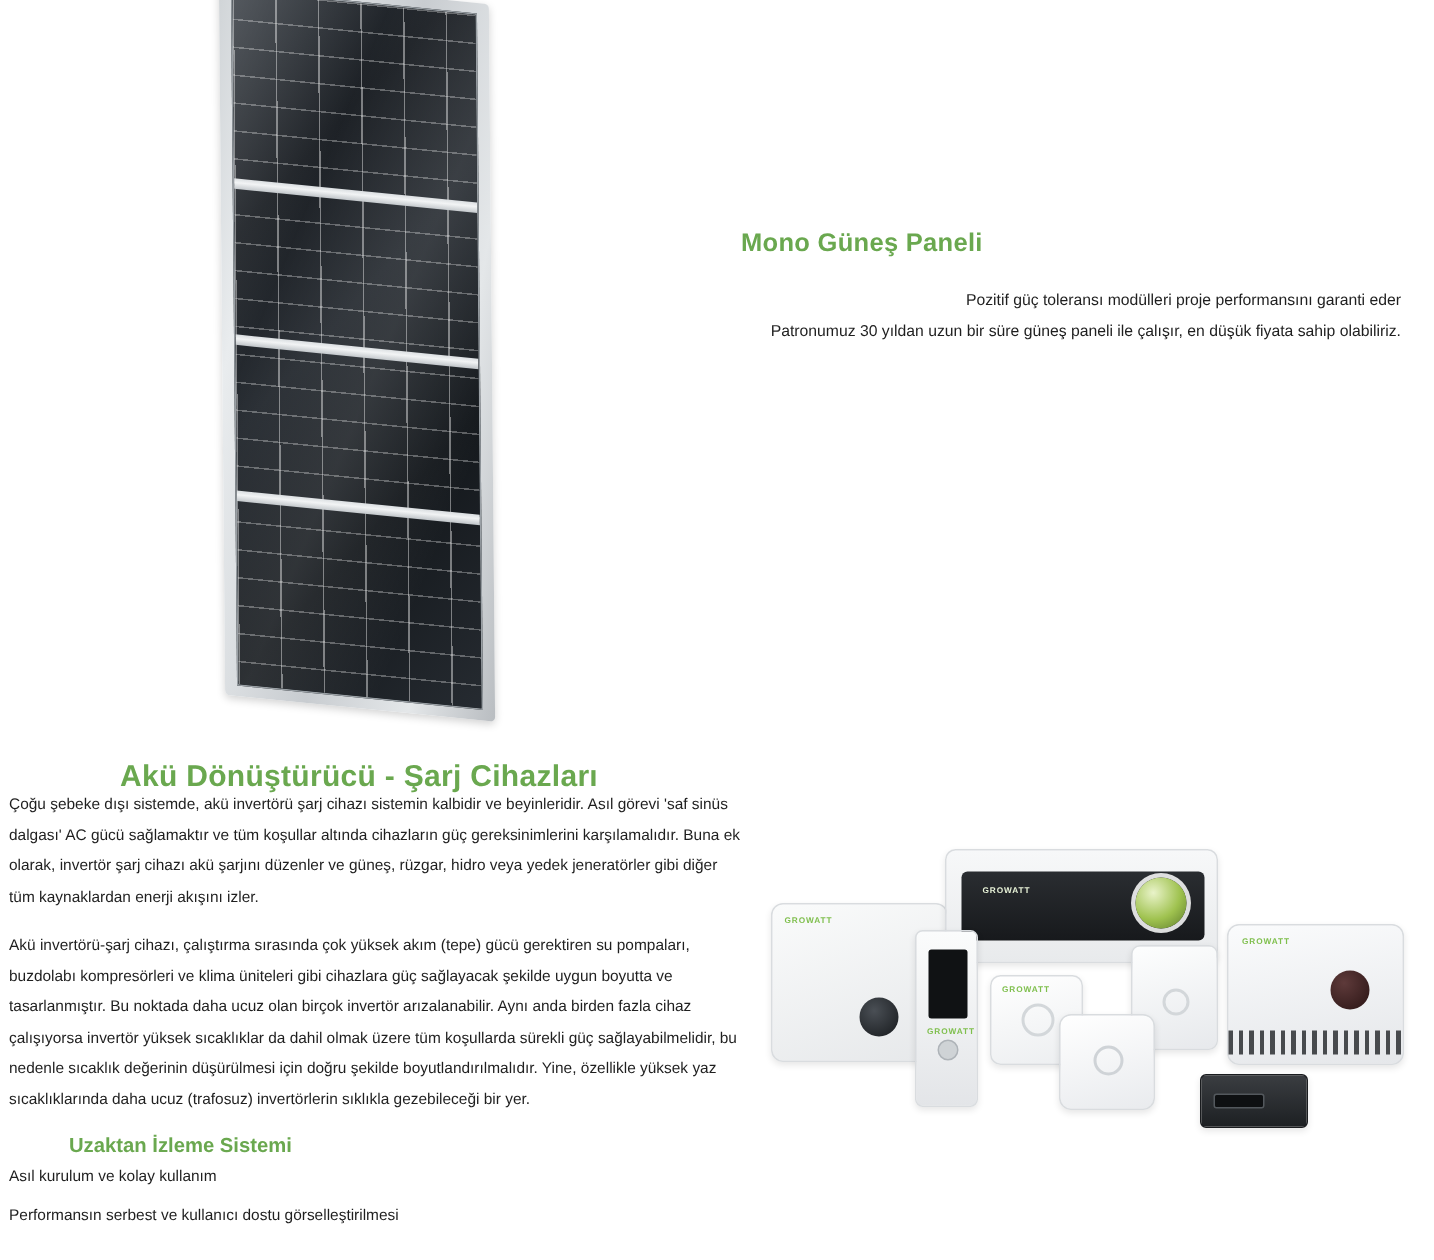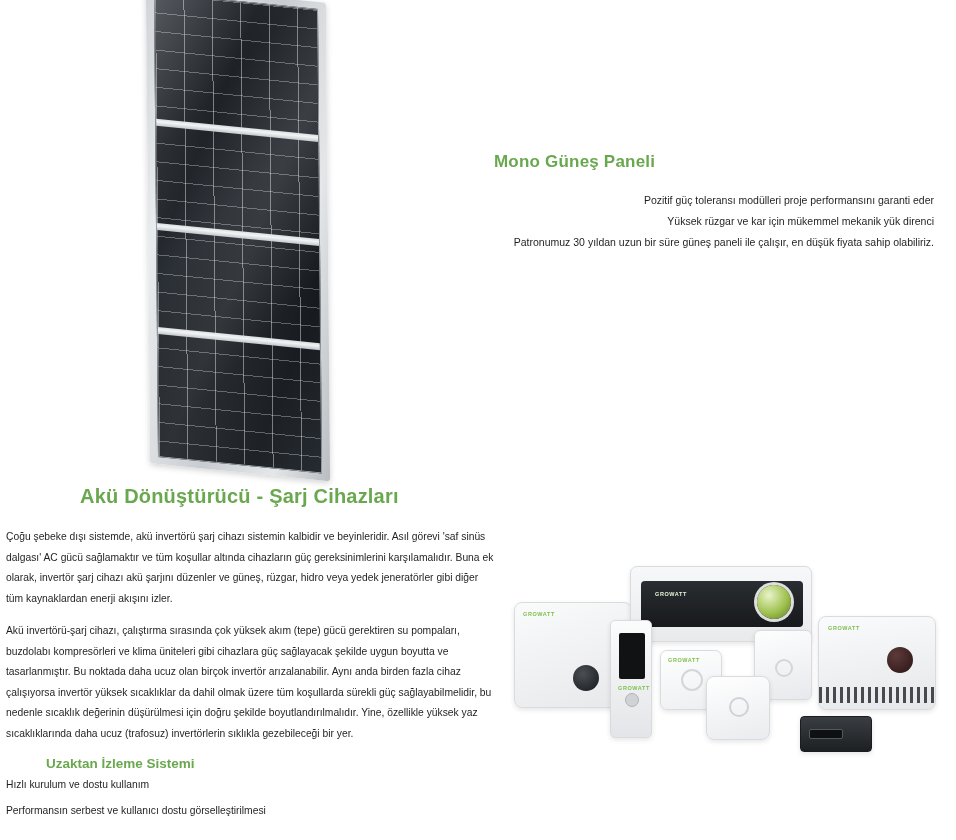--- a/index.html
+++ b/index.html
@@ -97,21 +97,21 @@
     font-size: 10.5px;
     line-height: 21px;
     color: #1f1f1f;
     text-align: right;
   }
 
   
   .aku-title {
     position: absolute;
     left: 80px;
-    top: 468px;
+    top: 490px;
     font-size: 20px;
     font-weight: bold;
     color: #6aa84f;
     letter-spacing: 0.2px;
   }
   .aku-body {
     position: absolute;
     left: 6px;
     top: 527px;
     width: 488px;
@@ -212,34 +212,33 @@
         <div class="busbar b3"></div>
         <div class="panel-gloss"></div>
       </div>
     </div>
   </div>
 
   <div class="mono-block">
     <h2 class="mono-title">Mono Güneş Paneli</h2>
     <ul class="mono-list">
       <li>Pozitif güç toleransı modülleri proje performansını garanti eder</li>
-      <li>Yüksek rüzgar ve kar için mükemmel mekanik yük direnci</li>
       <li>Patronumuz 30 yıldan uzun bir süre güneş paneli ile çalışır, en düşük fiyata sahip olabiliriz.</li>
     </ul>
   </div>
 
   <h2 class="aku-title">Akü Dönüştürücü - Şarj Cihazları</h2>
   <div class="aku-body">
     <p>Çoğu şebeke dışı sistemde, akü invertörü şarj cihazı sistemin kalbidir ve beyinleridir. Asıl görevi 'saf sinüs dalgası' AC gücü sağlamaktır ve tüm koşullar altında cihazların güç gereksinimlerini karşılamalıdır. Buna ek olarak, invertör şarj cihazı akü şarjını düzenler ve güneş, rüzgar, hidro veya yedek jeneratörler gibi diğer tüm kaynaklardan enerji akışını izler.</p>
     <p>Akü invertörü-şarj cihazı, çalıştırma sırasında çok yüksek akım (tepe) gücü gerektiren su pompaları, buzdolabı kompresörleri ve klima üniteleri gibi cihazlara güç sağlayacak şekilde uygun boyutta ve tasarlanmıştır. Bu noktada daha ucuz olan birçok invertör arızalanabilir. Aynı anda birden fazla cihaz çalışıyorsa invertör yüksek sıcaklıklar da dahil olmak üzere tüm koşullarda sürekli güç sağlayabilmelidir, bu nedenle sıcaklık değerinin düşürülmesi için doğru şekilde boyutlandırılmalıdır. Yine, özellikle yüksek yaz sıcaklıklarında daha ucuz (trafosuz) invertörlerin sıklıkla gezebileceği bir yer.</p>
   </div>
 
   <h3 class="uzak-title">Uzaktan İzleme Sistemi</h3>
   <ul class="uzak-list">
-    <li>Hızlı kurulum ve dostu kullanım</li>
+    <li>Asıl kurulum ve kolay kullanım</li>
     <li>Performansın serbest ve kullanıcı dostu görselleştirilmesi</li>
   </ul>
 
   <div class="inverters">
     <div class="dev dev-a">
       <span class="brand" style="left:8px; top:8px;">GROWATT</span>
       <span class="disc"></span>
     </div>
     <div class="dev dev-c">
       <div class="dark"></div>

